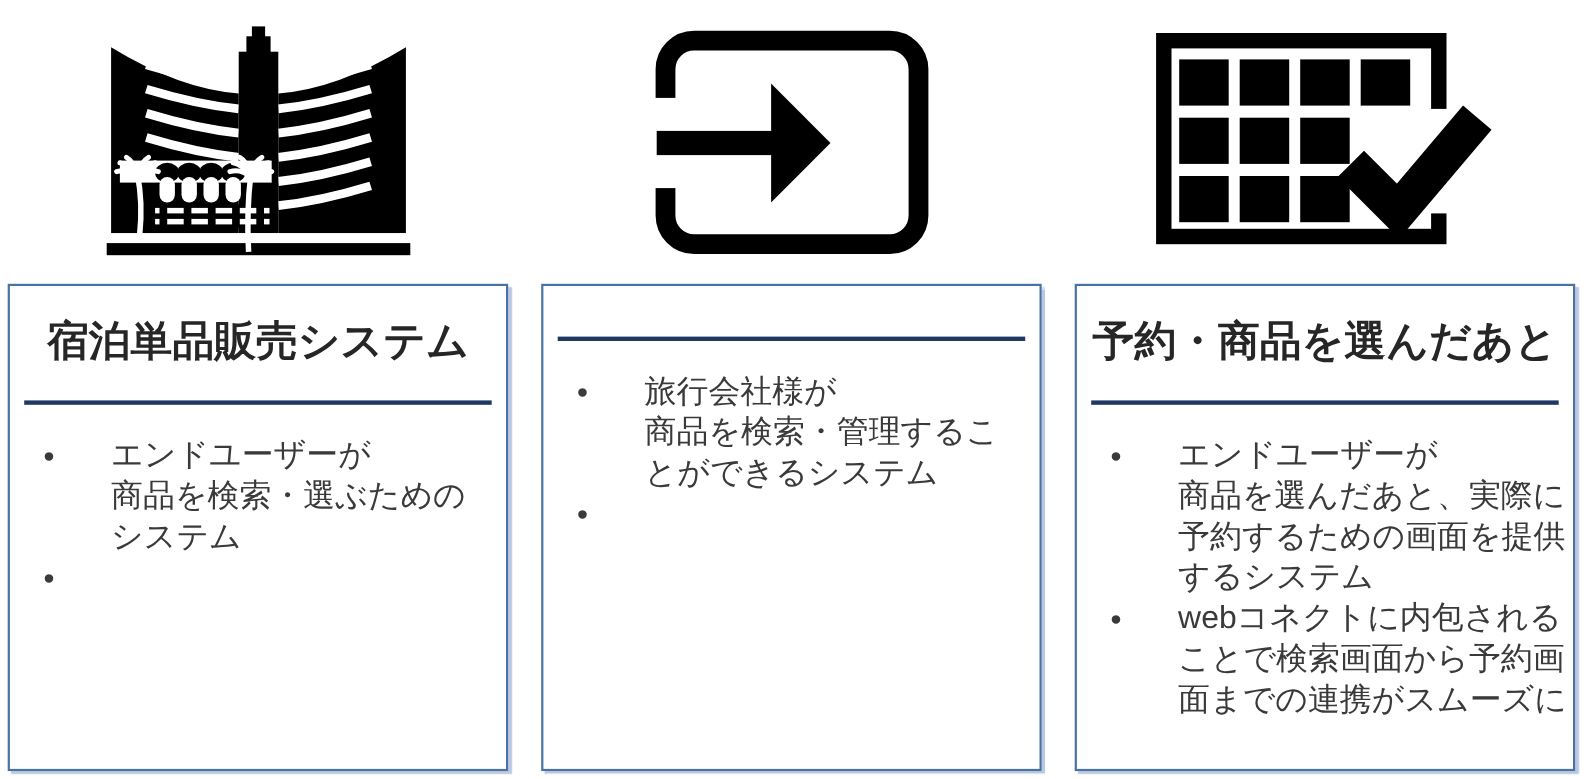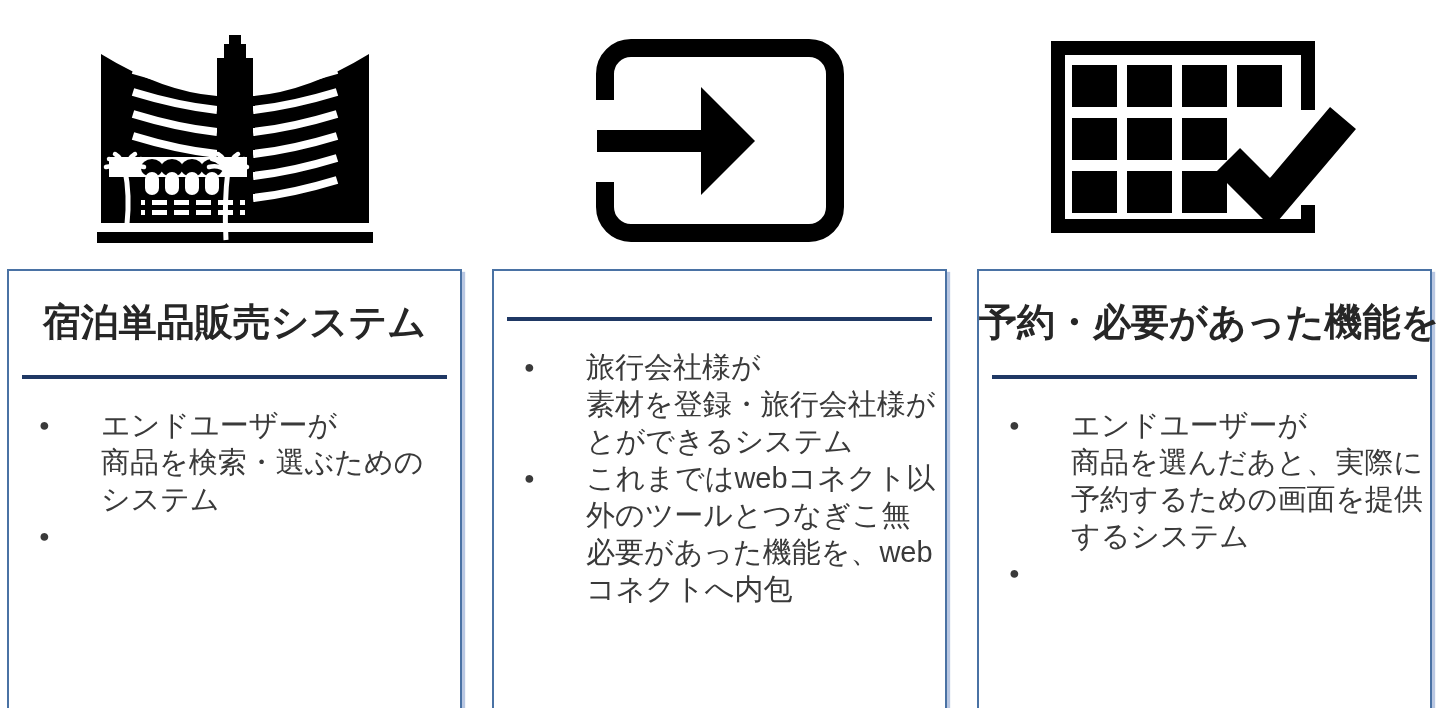--- a/index.html
+++ b/index.html
@@ -4,21 +4,21 @@
 <style>
   html, body { margin: 0; padding: 0; background: #ffffff; }
   body {
     width: 1440px; height: 708px; overflow: hidden;
     font-family: "Liberation Sans", sans-serif;
     color: var(--body-text, #3a3a3a);
   }
   .slide {
     box-sizing: border-box;
     width: 1440px; height: 708px;
-    padding: 11px 7px;
+    padding: 0 7px;
     display: grid;
     grid-template-columns: repeat(3, 455px);
     column-gap: 30px;
   }
   .column { display: flex; flex-direction: column; }
   .icon-area {
     height: 258px;
     display: flex; align-items: center; justify-content: center;
   }
   .icon-area svg { color: var(--icon-black, #000); display: block; }
@@ -158,29 +158,25 @@
         <rect x="2" y="92" width="108" height="22" fill="currentColor"></rect>
         <polygon points="106,49 160,103 106,157" fill="currentColor"></polygon>
       </svg>
     </div>
     <div class="card">
       <div class="rule"></div>
       <div class="bullets">
         <div class="bullet">
           <span class="marker">●</span>
           <span class="bullet-text">旅行会社様が
-素材を登録・旅行会社様が
+商品を検索・管理するこ
 とができるシステム</span>
         </div>
         <div class="bullet">
           <span class="marker">●</span>
-          <span class="bullet-text">これまではwebコネクト以
-外のツールとつなぎこ無
-必要があった機能を、web
-コネクトへ内包</span>
         </div>
       </div>
     </div>
   </div>
 
   <div class="column">
     <div class="icon-area">
       <svg width="310" height="200" viewBox="0 0 310 200" aria-hidden="true">
         <rect x="8" y="8" width="250" height="178" fill="none" stroke="currentColor" stroke-width="14"></rect>
         <rect x="244" y="70" width="24" height="95" fill="#fff"></rect>
@@ -193,30 +189,33 @@
           <rect x="77" y="78" width="45" height="42"></rect>
           <rect x="132" y="78" width="45" height="42"></rect>
           <rect x="22" y="131" width="45" height="42"></rect>
           <rect x="77" y="131" width="45" height="42"></rect>
           <rect x="132" y="131" width="45" height="42"></rect>
         </g>
         <path d="M178,120 L221,163 L293,78" fill="none" stroke="currentColor" stroke-width="34"></path>
       </svg>
     </div>
     <div class="card">
-      <h2 class="card-title">予約・必要があった機能を</h2>
+      <h2 class="card-title">予約・商品を選んだあと</h2>
       <div class="rule"></div>
       <div class="bullets">
         <div class="bullet">
           <span class="marker">●</span>
           <span class="bullet-text">エンドユーザーが
 商品を選んだあと、実際に
 予約するための画面を提供
 するシステム</span>
         </div>
         <div class="bullet">
           <span class="marker">●</span>
+          <span class="bullet-text">webコネクトに内包される
+ことで検索画面から予約画
+面までの連携がスムーズに</span>
         </div>
       </div>
     </div>
   </div>
 
 </div>
 
 </body></html>

